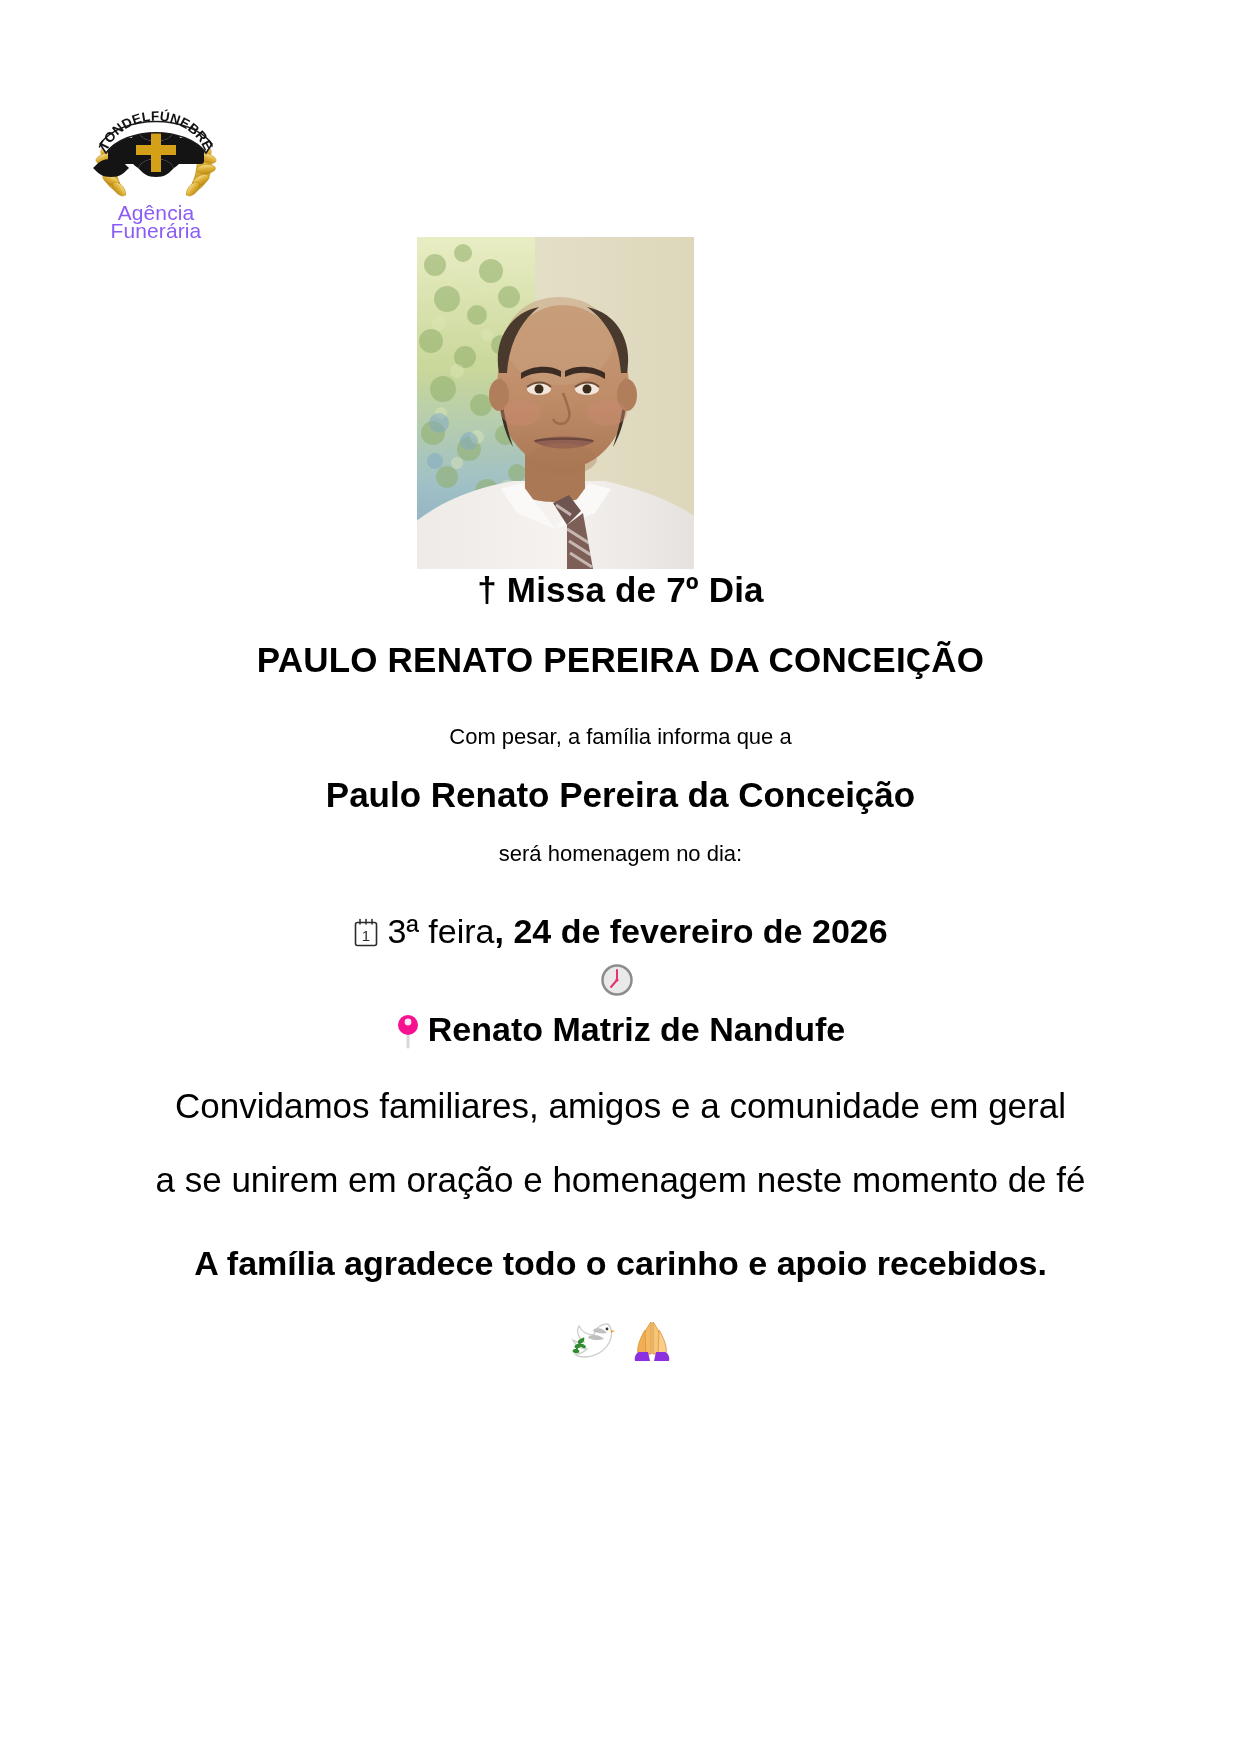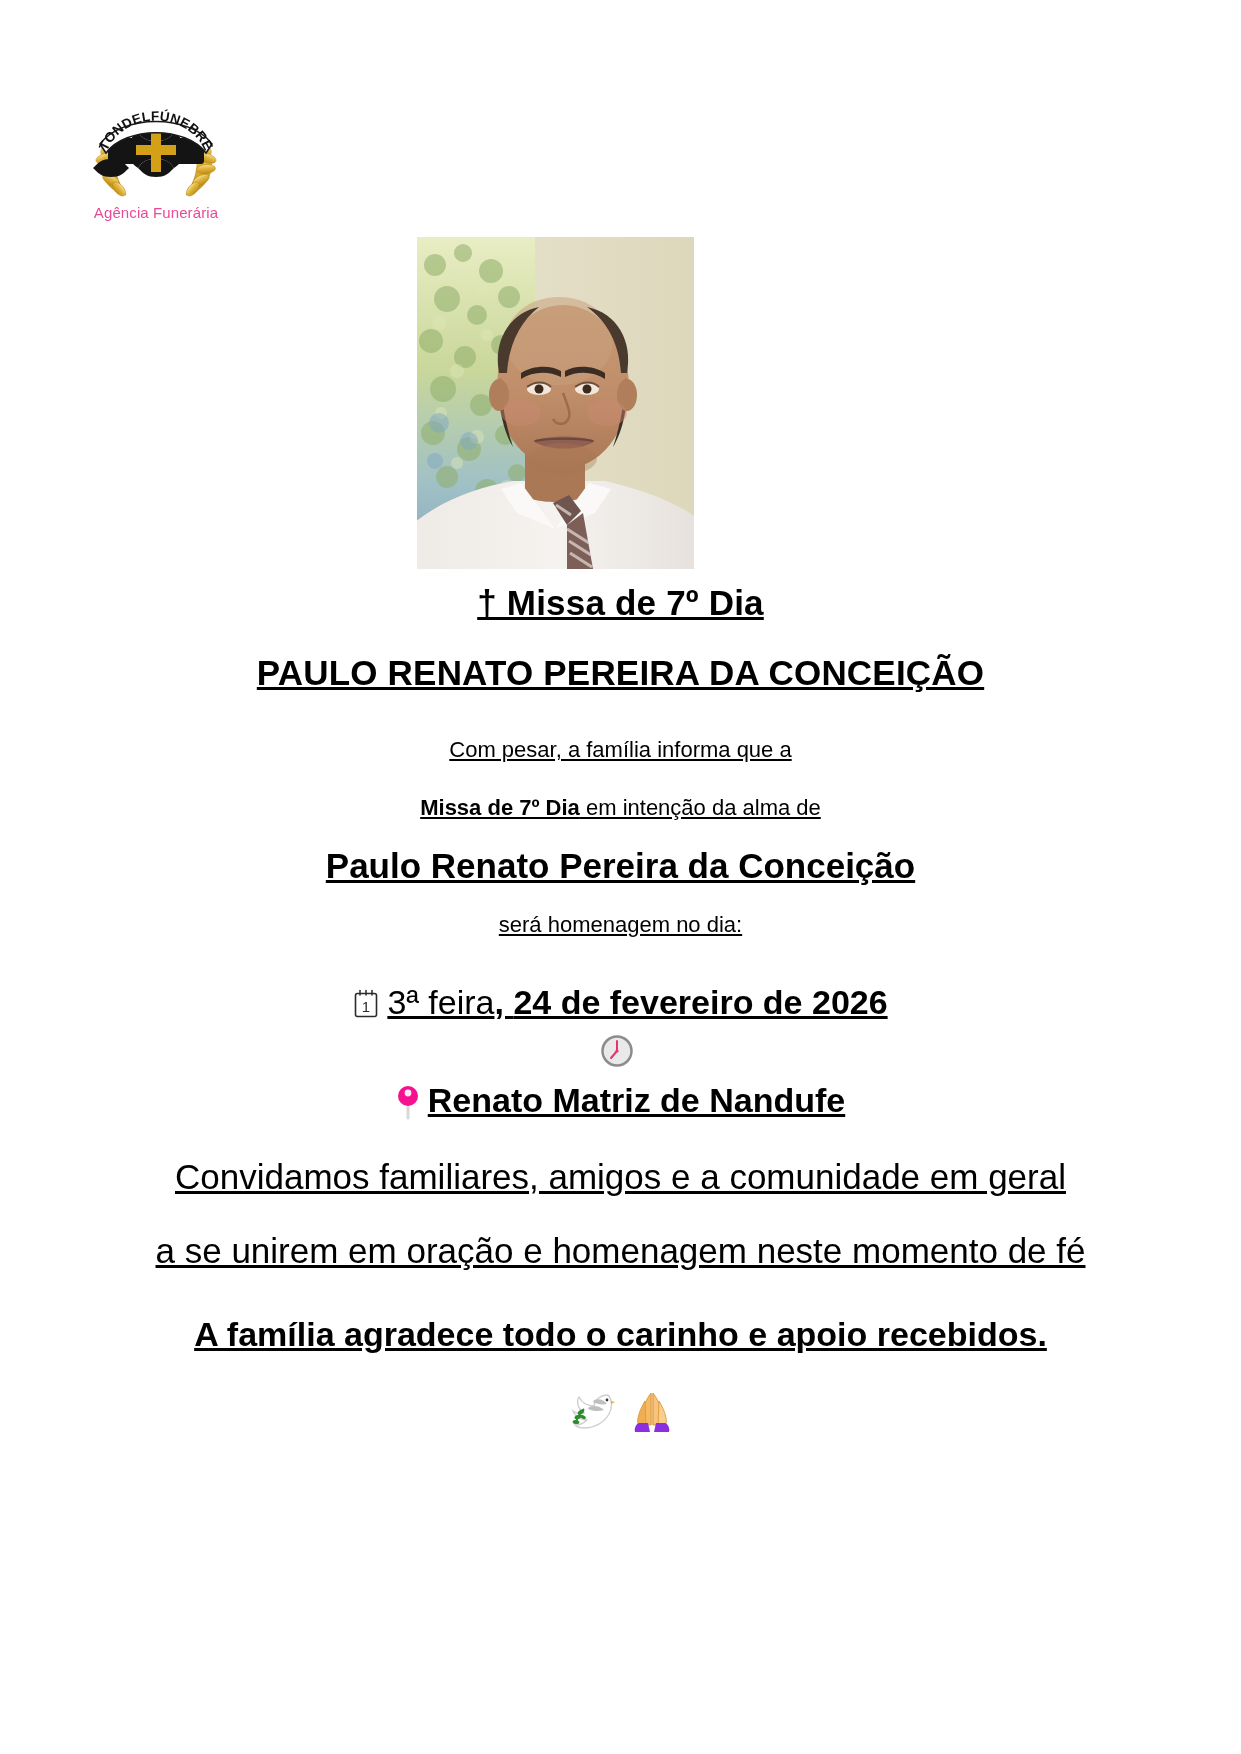--- a/index.html
+++ b/index.html
@@ -38,23 +38,23 @@
     height: 104px;
   }
   .logo-emblem svg {
     display: block;
     width: 144px;
     height: 104px;
   }
   .logo-caption {
     text-align: center;
     font-family: "Liberation Sans", sans-serif;
-    font-size: 15px;
+    font-size: 21px;
     line-height: 18px;
-    color: #ec4899;
+    color: #8b5cf6;
     letter-spacing: 0.1px;
     margin-top: 2px;
   }
 
   
   .portrait {
     position: absolute;
     left: 417px;
     top: 237px;
     width: 277px;
@@ -65,24 +65,23 @@
   .portrait svg {
     display: block;
     width: 277px;
     height: 332px;
   }
 
   
   .content {
     position: absolute;
     left: 0;
-    top: 580px;
+    top: 567px;
     width: 1241px;
     text-align: center;
-    text-decoration: underline;
   }
 
   .line {
     text-align: center;
     color: #000000;
   }
 
   .h-mass {
     font-size: 35px;
     font-weight: 700;
@@ -367,21 +366,20 @@
     </svg>
   </div>
 
   <div class="content">
 
     <h1 class="line h-mass">† Missa de 7º Dia</h1>
 
     <h2 class="line h-name">PAULO RENATO PEREIRA DA CONCEIÇÃO</h2>
 
     <p class="line para">Com pesar, a família informa que a</p>
-    <p class="line para"><strong>Missa de 7º Dia</strong><span> em intenção da alma de</span></p>
 
     <p class="line deceased-name para-spaced">Paulo Renato Pereira da Conceição</p>
     <p class="line para">será homenagem no dia:</p>
 
     <div class="details-block">
 
       <p class="line detail">
         <span class="icon-inline icon-cal">
           <svg viewBox="0 0 26 30" xmlns="http://www.w3.org/2000/svg" aria-hidden="true">
             <rect x="2.5" y="4.5" width="21" height="23" rx="2" fill="#ffffff" stroke="#2b2b2b" stroke-width="1.6"></rect>

